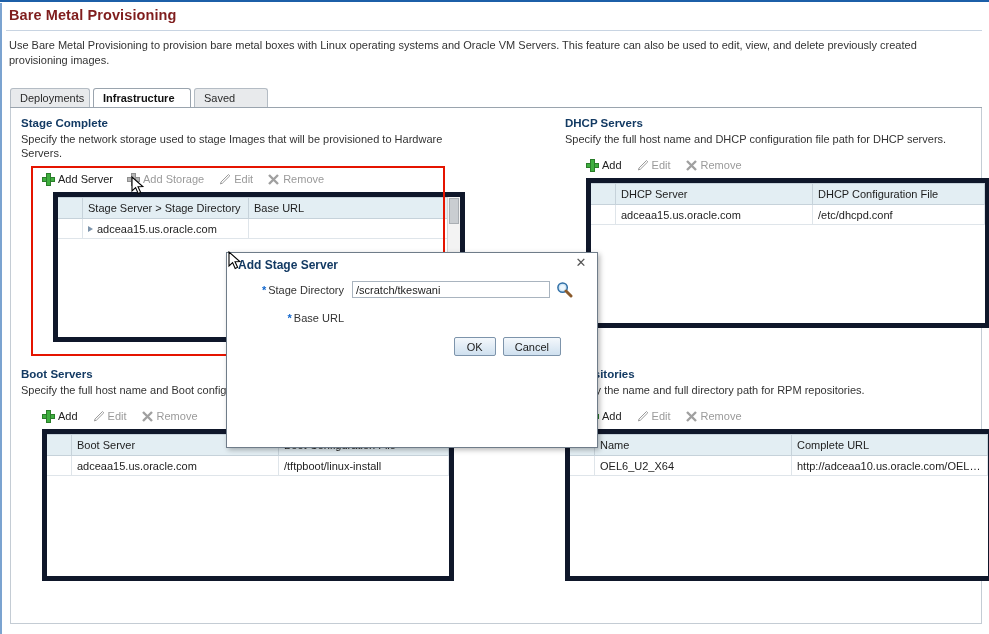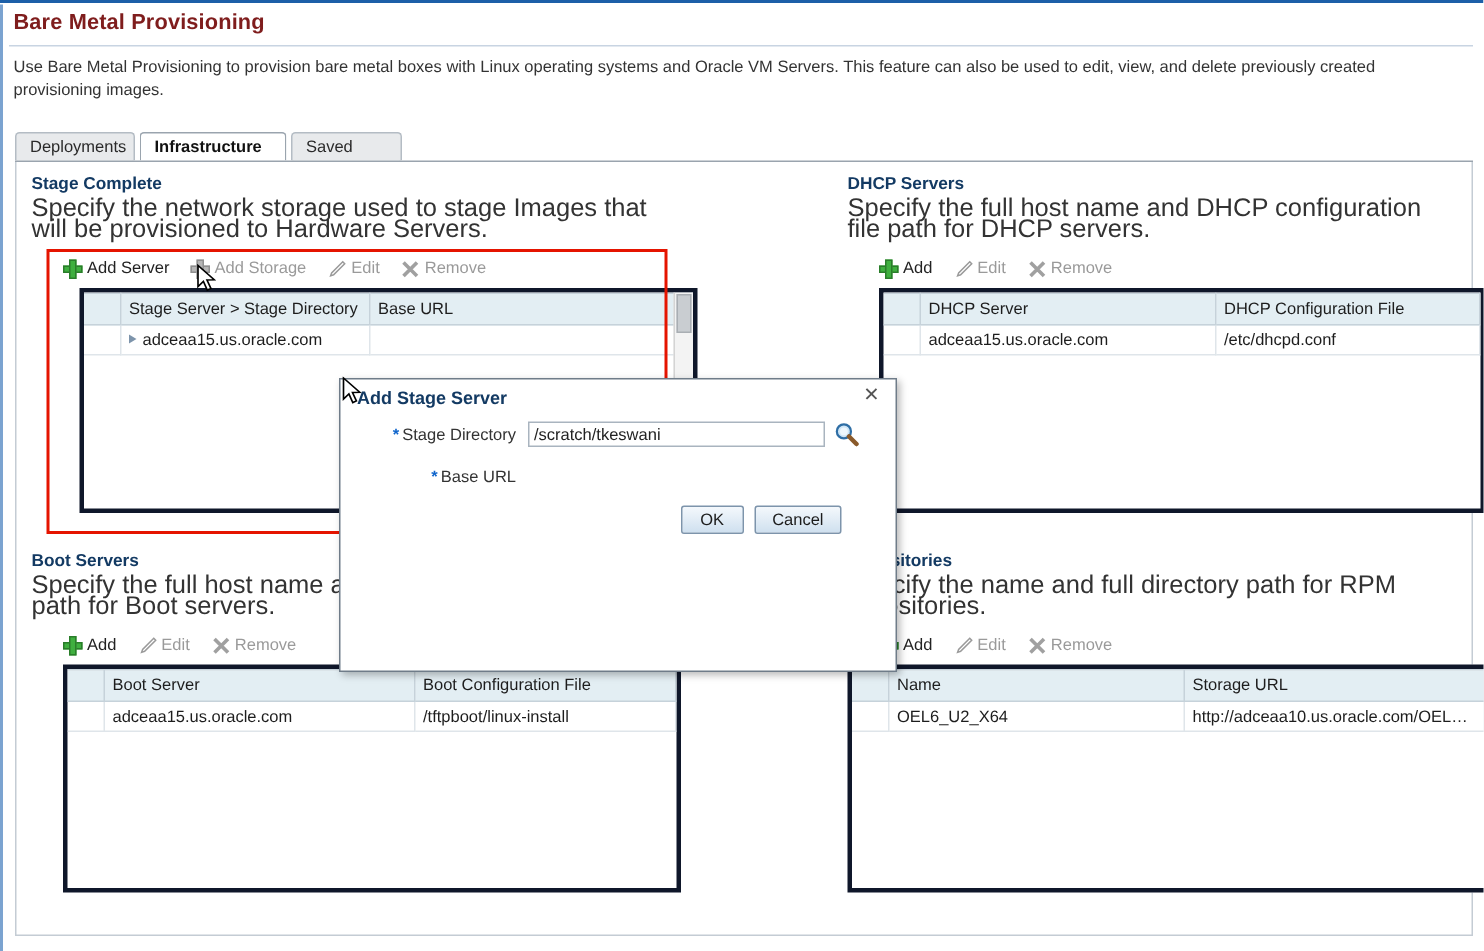--- a/index.html
+++ b/index.html
@@ -25,21 +25,21 @@
        border:1px solid #b4bcc4;border-bottom:none;border-radius:3px 3px 0 0;box-sizing:border-box;}
   .tab.active{background:#fff;font-weight:bold;color:#111;border-color:#9aa4ae;}
   .tab-underline{position:absolute;left:10px;top:107px;width:972px;height:1px;background:#9aa4ae;}
   .tab.active .covermask{position:absolute;left:0;bottom:-1px;width:100%;height:2px;background:#fff;}
 
   
   .content{position:absolute;left:10px;top:108px;width:972px;height:516px;
            background:#fff;border:1px solid #c4ccd4;border-top:none;box-sizing:border-box;}
 
   .sect-title{font-size:11.5px;font-weight:bold;color:#133a63;}
-  .sect-desc{font-size:17px;color:#333;line-height:14px;}
+  .sect-desc{font-size:11px;color:#333;line-height:14px;}
 
   
   .toolbar{display:flex;align-items:center;gap:14px;height:20px;}
   .tb-item{display:flex;align-items:center;gap:3px;font-size:11px;color:#222;white-space:nowrap;}
   .tb-item.disabled{color:#9a9a9a;}
 
   .ico{width:13px;height:13px;display:inline-block;position:relative;flex:none;}
   
   .ico-plus::before,.ico-plus::after{content:"";position:absolute;background:#3faf3f;border:1px solid #2a7d2a;box-sizing:border-box;}
   .ico-plus::before{left:0;top:4px;width:13px;height:5px;}
@@ -52,21 +52,21 @@
   .ico-pencil svg,.ico-x svg{display:block;}
 
   
   .tbl{width:100%;border-collapse:collapse;font-size:11px;table-layout:fixed;}
   .tbl th{background:#e3eef3;border:1px solid #c6d2da;border-left:none;
           font-weight:normal;text-align:left;padding:2px 5px;height:16px;color:#1d1d1d;}
   .tbl td{border:1px solid #dfe5ea;border-left:none;border-top:none;padding:2px 5px;height:15px;
           color:#1d1d1d;overflow:hidden;white-space:nowrap;text-overflow:ellipsis;}
   .tbl .gutter{width:14px;background:#fff;}
   .tbl th.gutter{background:#e3eef3;}
-  .box{border:3px solid #0f172a;background:#fff;box-sizing:border-box;overflow:hidden;}
+  .box{border:5px solid #0f172a;background:#fff;box-sizing:border-box;overflow:hidden;}
 
   .twisty{display:inline-block;width:0;height:0;border-left:5px solid #7d94ab;
           border-top:3.5px solid transparent;border-bottom:3.5px solid transparent;
           margin-right:4px;vertical-align:1px;}
 
   .vscroll{position:absolute;right:0;top:0;width:13px;height:100%;background:#f3f3f3;border-left:1px solid #d4d4d4;box-sizing:border-box;}
   .vscroll .thumb{position:absolute;left:1px;top:1px;width:10px;height:26px;background:#c9cdd1;border:1px solid #a9aeb3;box-sizing:border-box;}
 
   
   .redbox{position:absolute;border:2px solid #e51400;box-sizing:border-box;pointer-events:none;z-index:40;}
@@ -292,21 +292,21 @@
         <span>Remove</span>
       </div>
     </div>
 
     <div class="box" style="position:relative;margin-top:3px;width:428px;height:152px;">
       <table class="tbl">
         <tbody>
             <tr>
           <th class="gutter"></th>
           <th style="width:186px;">Name</th>
-          <th>Storage URL</th>
+          <th>Complete URL</th>
         </tr>
         <tr>
           <td class="gutter"></td>
           <td>OEL6_U2_X64</td>
           <td>http://adceaa10.us.oracle.com/OEL6u...</td>
         </tr>
       </tbody>
         </table>
     </div>
   </div>

